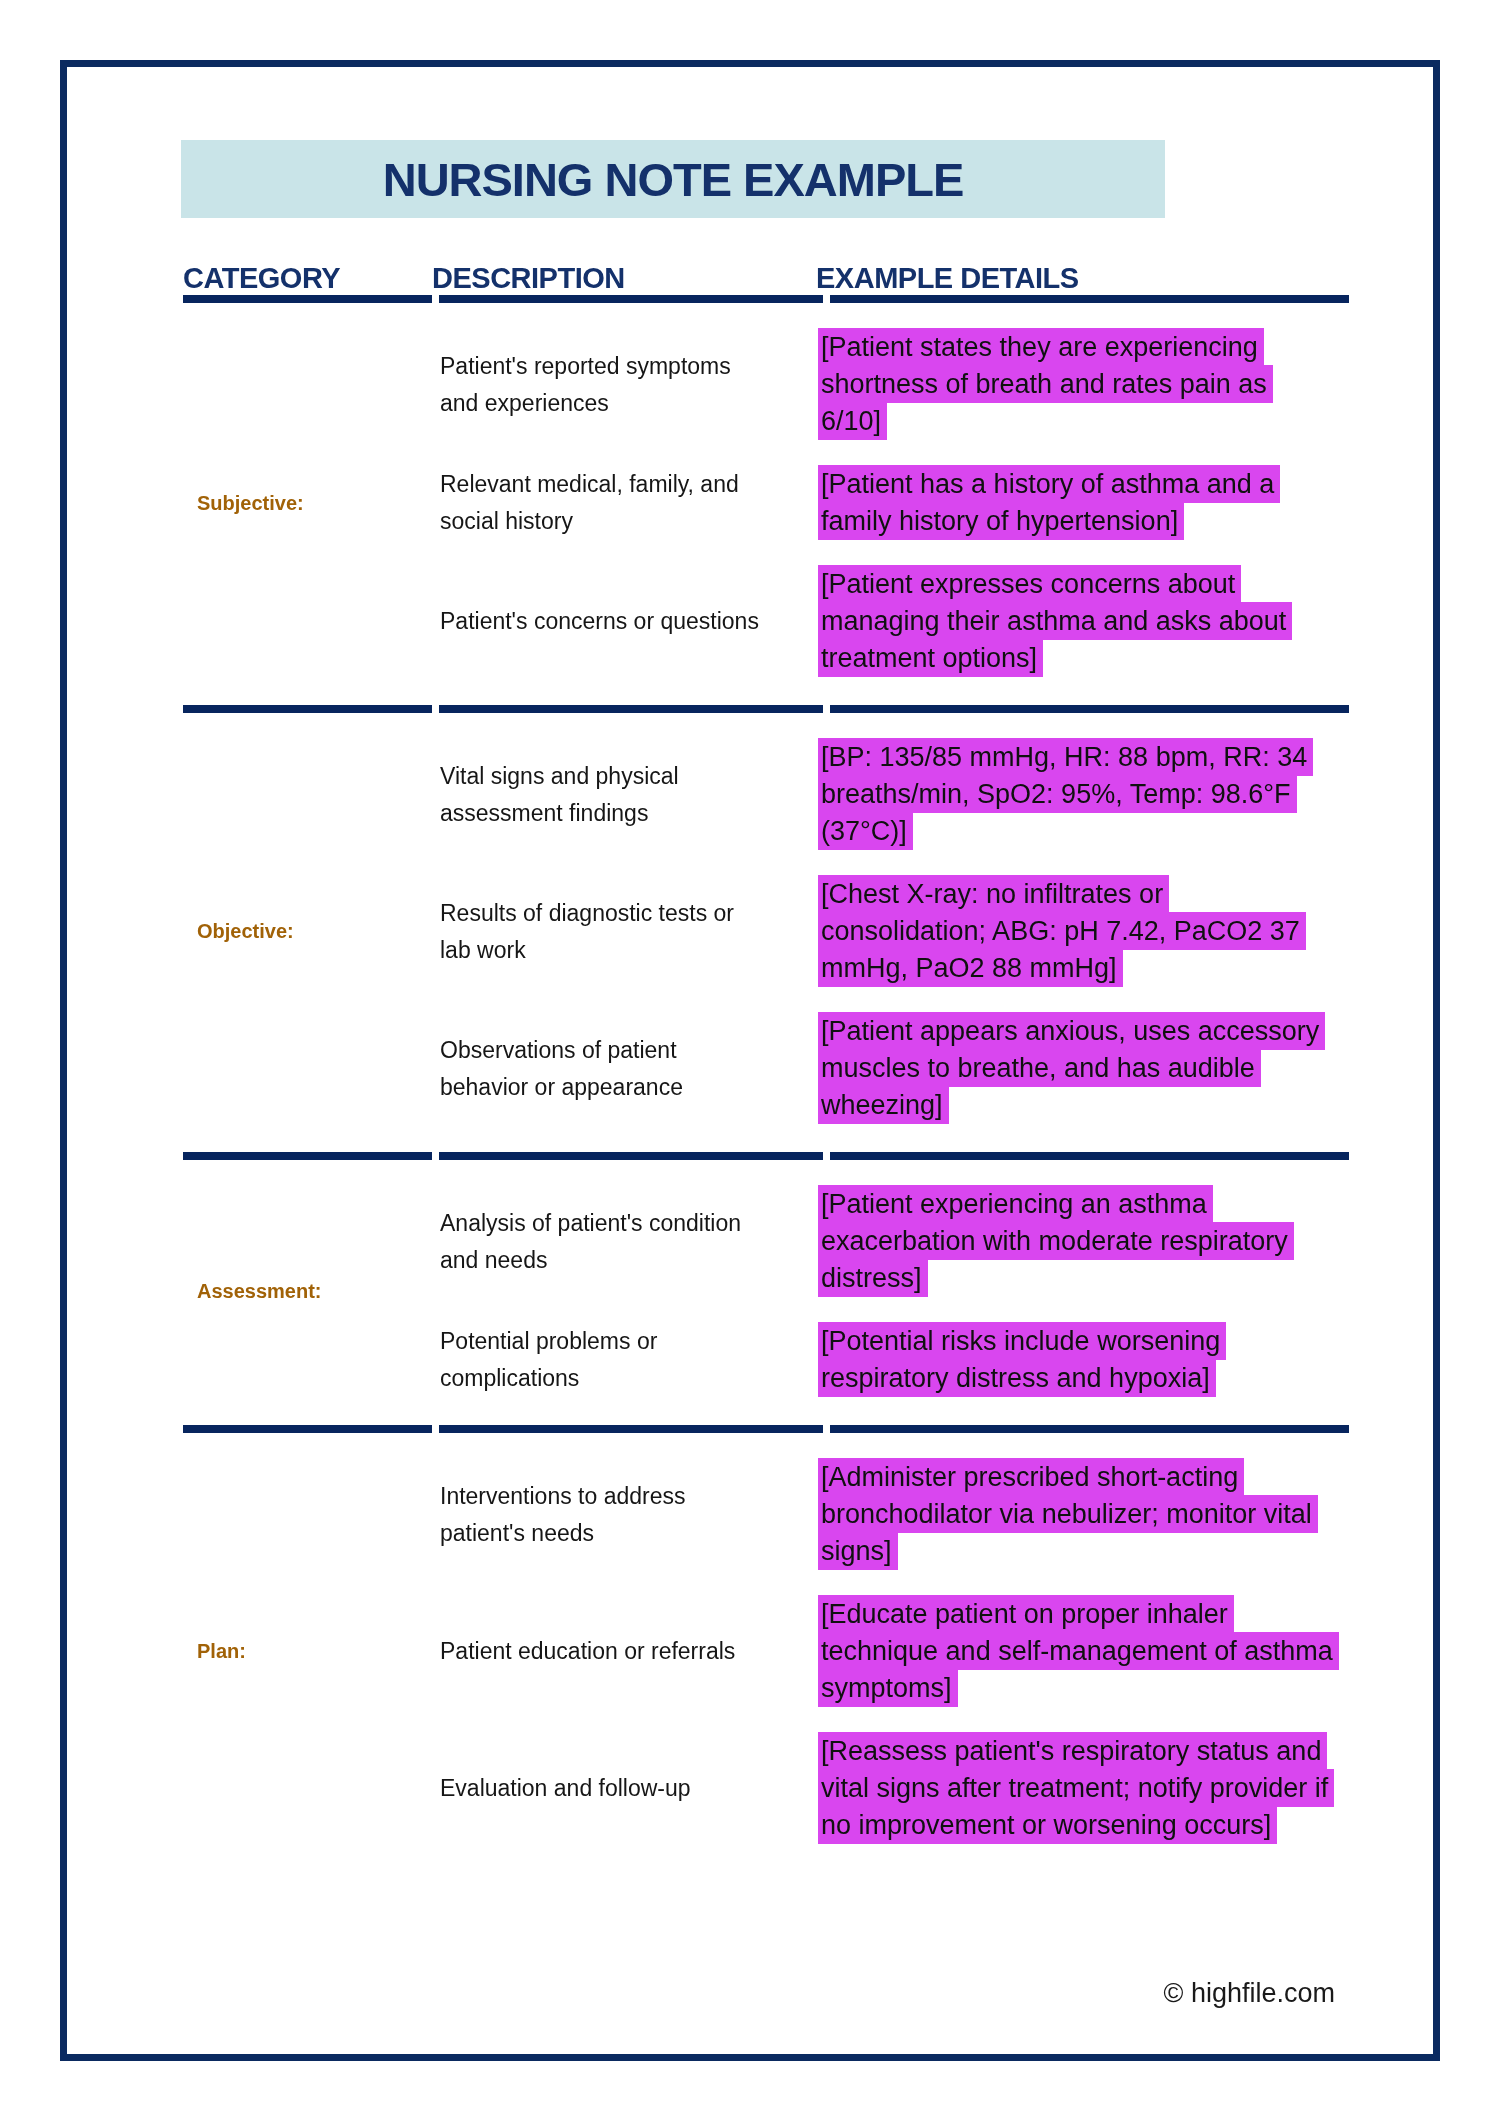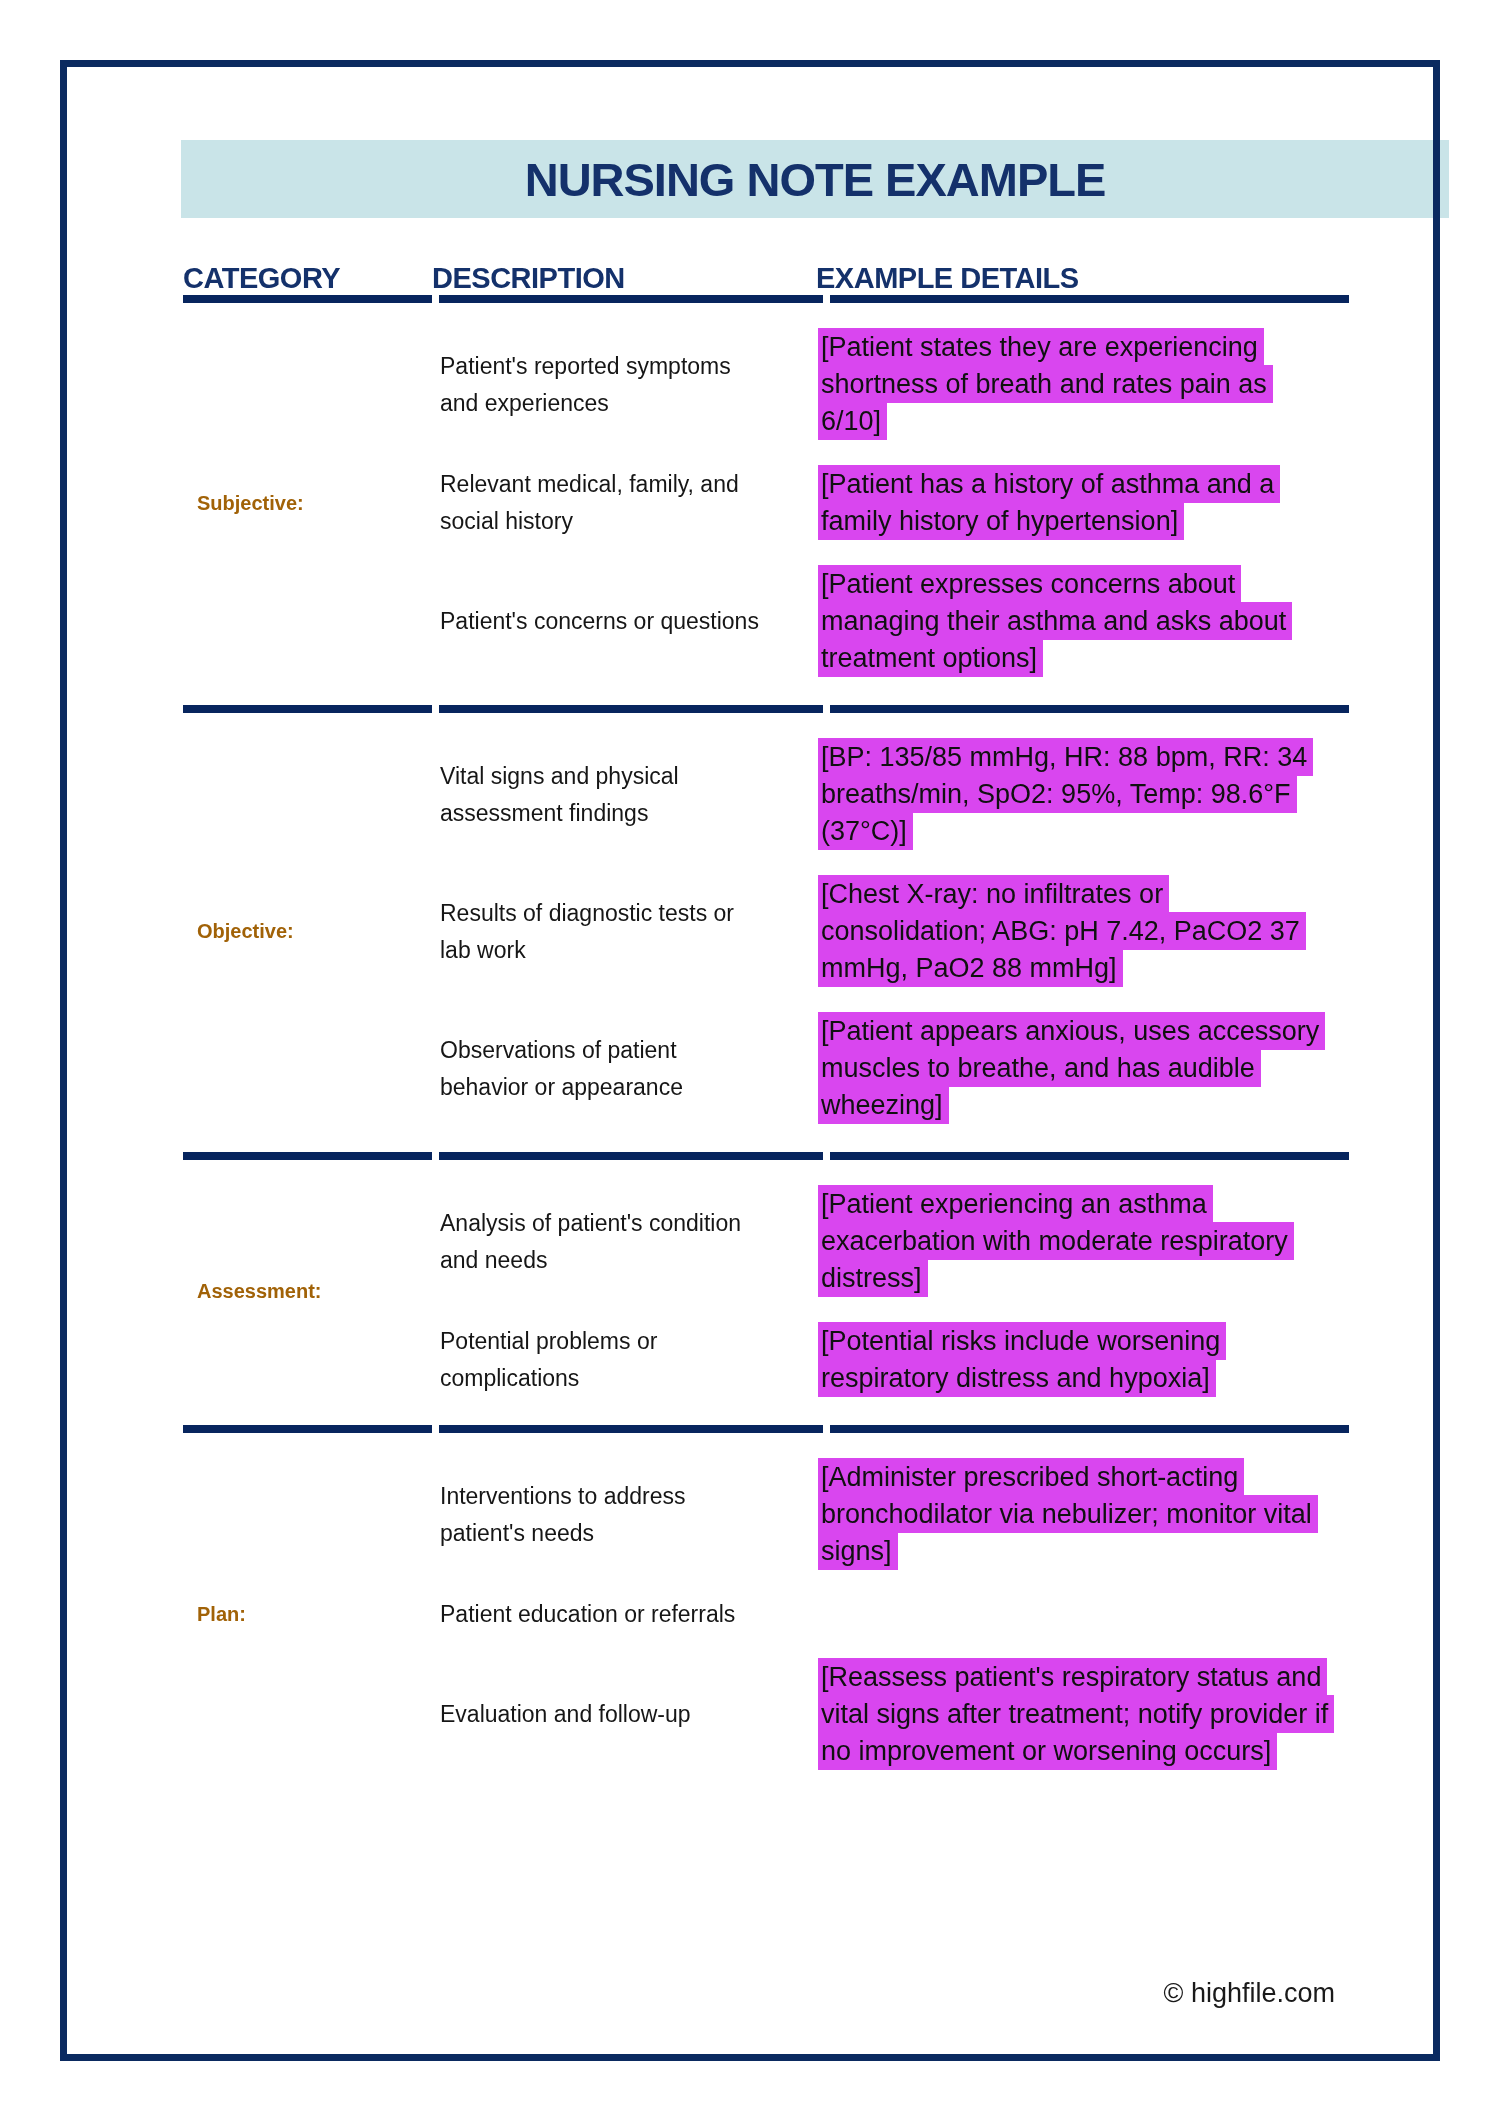--- a/index.html
+++ b/index.html
@@ -21,21 +21,21 @@
     left: 60px;
     top: 60px;
     right: 60px;
     bottom: 60px;
     border: 7px solid #0b2a60;
     pointer-events: none;
   }
   
   .band {
     margin: 140px 0 0 181px;
-    width: 1268px;
+    width: 984px;
     height: 78px;
     background: #c9e4e8;
     display: flex;
     align-items: center;
     justify-content: center;
   }
   .band h1 {
     margin: 0;
     font-size: 47px;
     font-weight: bold;
@@ -181,19 +181,20 @@
     <div></div>
     <div></div>
     <div></div>
   </div>
 
   <div class="section grid-cols">
     <div class="cat span3">Plan:</div>
     <div class="desc r1">Interventions to address patient's needs</div>
     <div class="detail r1"><span class="hl">[Administer prescribed short-acting bronchodilator via nebulizer; monitor vital signs]</span></div>
     <div class="desc r2">Patient education or referrals</div>
+    <div class="detail r2"><span class="hl">[Educate patient on proper inhaler technique and self-management of asthma symptoms]</span></div>
     <div class="desc r3">Evaluation and follow-up</div>
     <div class="detail r3"><span class="hl">[Reassess patient's respiratory status and vital signs after treatment; notify provider if no improvement or worsening occurs]</span></div>
   </div>
 
 </div>
 
 <div class="footer">© highfile.com</div>
 
 </body></html>

